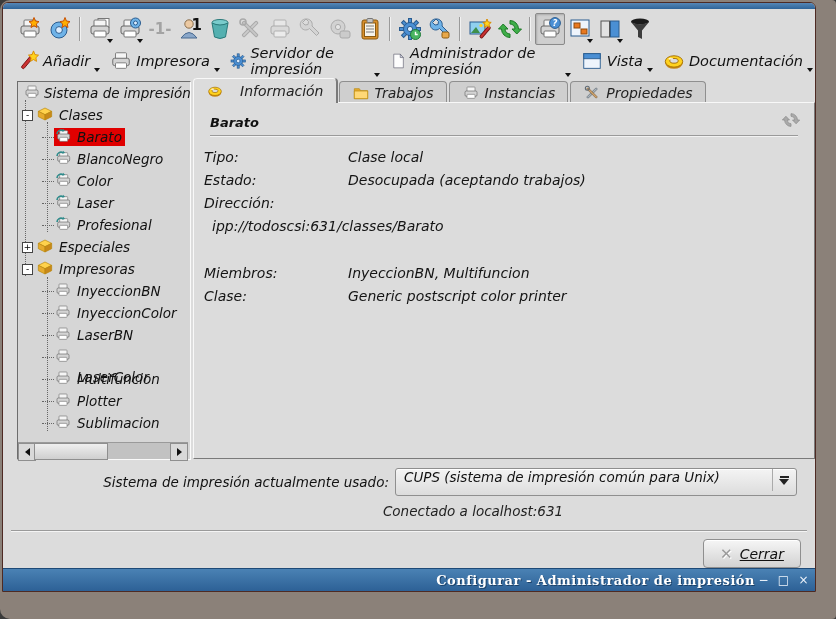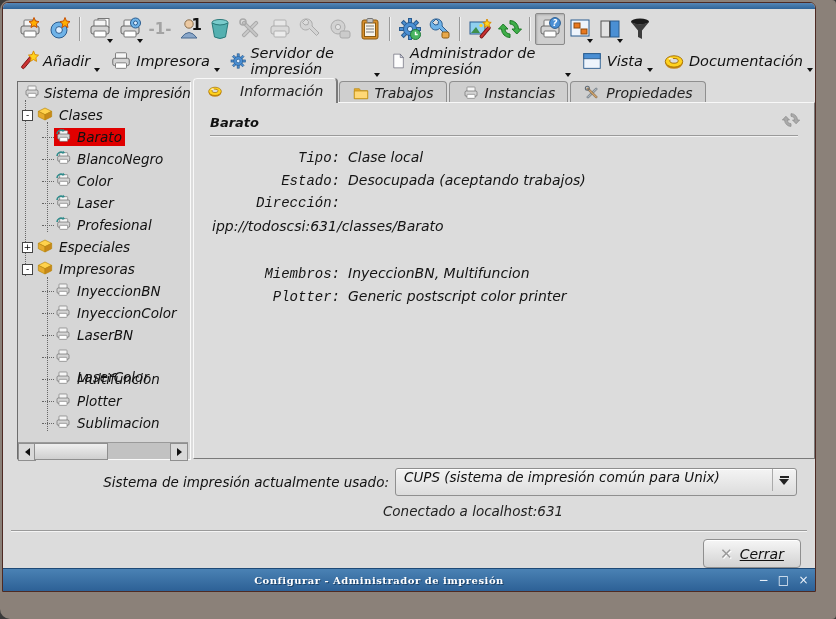--- a/index.html
+++ b/index.html
@@ -4,22 +4,22 @@
 <style>
   html,body{margin:0;padding:0;background:#3a3a3a;}
   .screen{position:relative;width:836px;height:619px;background:#8b8179;overflow:hidden;
           font-family:"DejaVu Sans",sans-serif;font-style:italic;border-radius:10px 4px 4px 10px;}
   
   .window{position:absolute;left:2px;top:2px;width:812px;height:588px;background:#dcdcdc;
           border:1px solid #4e2a23;border-radius:6px 6px 0 0;}
   .topstrip{position:absolute;left:0;top:0;width:100%;height:6px;background:linear-gradient(#5587b7,#2f6498);border-radius:5px 5px 0 0;}
   .titlebar{position:absolute;left:0;bottom:0;width:100%;height:22px;
             background:linear-gradient(#4a82b4,#2d6196);display:flex;align-items:center;border-top:1px solid #1e4a77;}
-  .titlebar .ttl{flex:1;text-align:center;color:#fff;font-family:"DejaVu Serif",serif;font-style:normal;
-                 font-weight:bold;font-size:10px;letter-spacing:.5px;text-shadow:1px 1px 0 #1c4168;}
+  .titlebar .ttl{flex:1;text-align:right;color:#fff;font-family:"DejaVu Serif",serif;font-style:normal;
+                 font-weight:bold;font-size:13px;letter-spacing:.5px;text-shadow:1px 1px 0 #1c4168;}
   .winbtn{width:17px;height:16px;color:#eef4fb;font-style:normal;font-size:12px;line-height:16px;
           text-align:center;margin-right:3px;cursor:default;}
   
   .toolbar{position:absolute;left:12px;top:8px;height:36px;display:flex;align-items:center;}
   .tbtn{position:relative;width:28px;height:30px;display:flex;align-items:center;justify-content:center;border:1px solid transparent;border-radius:2px;}
   .tbtn svg{width:24px;height:24px;}
   .tbtn.disabled{filter:grayscale(1) opacity(.42);}
   .tbtn.pressed{border:1px solid #8a8a8a;background:#cfcfcf;box-shadow:inset 1px 1px 2px #aaa;}
   .tbtn .dd{position:absolute;right:1px;bottom:1px;width:0;height:0;border-left:3.5px solid transparent;border-right:3.5px solid transparent;border-top:4px solid #111;}
   .tsep{width:1px;height:24px;background:#9a9a9a;border-right:1px solid #f2f2f2;margin:0 4px;}
@@ -58,21 +58,21 @@
   .tab svg{width:18px;height:16px;}
   .tab.active{height:24px;background:#dcdcdc;border-color:#f8f8f8 #7a7a7a #dcdcdc #f8f8f8;box-shadow:1px 0 0 #7a7a7a;position:relative;z-index:3;gap:16px;}
   
   .panel{position:absolute;left:190px;top:99px;width:620px;height:355px;background:#dcdcdc;
          border-top:1px solid #f8f8f8;border-left:1px solid #f8f8f8;border-right:1px solid #7a7a7a;border-bottom:1px solid #7a7a7a;z-index:2;}
   .ptitle{position:absolute;left:16px;top:12px;font-size:13px;font-weight:bold;color:#111;}
   .phr{position:absolute;left:16px;top:32px;width:588px;border-top:1px solid #9a9a9a;border-bottom:1px solid #f2f2f2;}
   .preload{position:absolute;right:14px;top:8px;width:18px;height:18px;filter:grayscale(1) opacity(.65);}
   .fields{position:absolute;left:10px;top:46px;width:600px;}
   .frow{display:flex;min-height:23px;align-items:baseline;font-size:14px;color:#141414;}
-  .frow .flab{width:136px;text-align:right;flex:0 0 auto;font-family:Liberation Mono, monospace;}
+  .frow .flab{width:136px;flex:0 0 auto;}
   .frow .fval{padding-left:8px;}
   .frow.gap{margin-top:24px;}
   
   .syslabel{position:absolute;left:96px;top:471px;width:290px;text-align:right;font-size:13.5px;color:#111;}
   .combo{position:absolute;left:392px;top:465px;width:400px;height:26px;background:linear-gradient(#f4f4f4,#dcdcdc);
          border:1px solid #8f8f8f;border-radius:3px;display:flex;align-items:flex-start;box-shadow:inset 0 1px 0 #fff;}
   .combo .cval{flex:1;padding-left:8px;font-size:13.5px;color:#111;white-space:nowrap;overflow:hidden;}
   .cbtn{width:22px;height:22px;margin-right:1px;border-left:1px solid #aaa;display:flex;flex-direction:column;align-items:center;justify-content:center;gap:1px;}
   .cbtn .bar{width:9px;height:2px;background:#222;}
   .cbtn .tri{width:0;height:0;border-left:5px solid transparent;border-right:5px solid transparent;border-top:6px solid #222;}
@@ -565,21 +565,21 @@
             <span class="fval"></span>
           </div>
         <div class="frow">
             <span class="fval">ipp://todoscsi:631/classes/Barato</span>
           </div>
         <div class="frow gap">
             <span class="flab">Miembros:</span>
             <span class="fval">InyeccionBN, Multifuncion</span>
           </div>
         <div class="frow">
-            <span class="flab">Plotter:</span>
+            <span class="flab">Clase:</span>
             <span class="fval">Generic postscript color printer</span>
           </div>
       </div>
     </div>
 
     <div class="syslabel">Sistema de impresión actualmente usado:</div>
     <div class="combo">
       <span class="cval">CUPS (sistema de impresión común para Unix)</span>
       <span class="cbtn">
           <span class="bar"></span>

